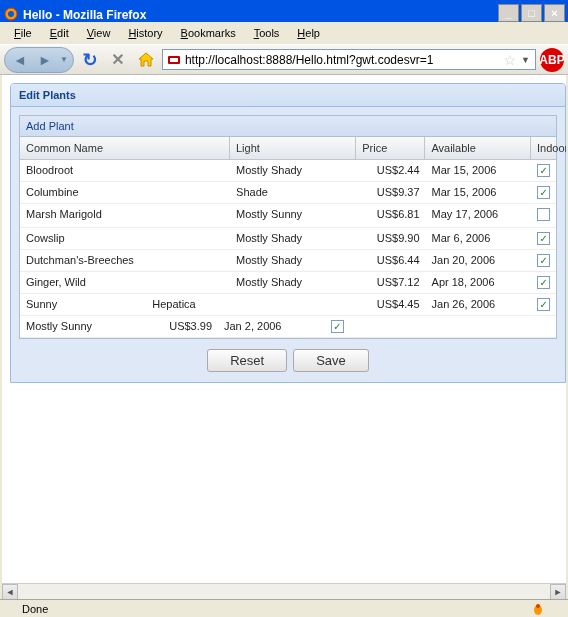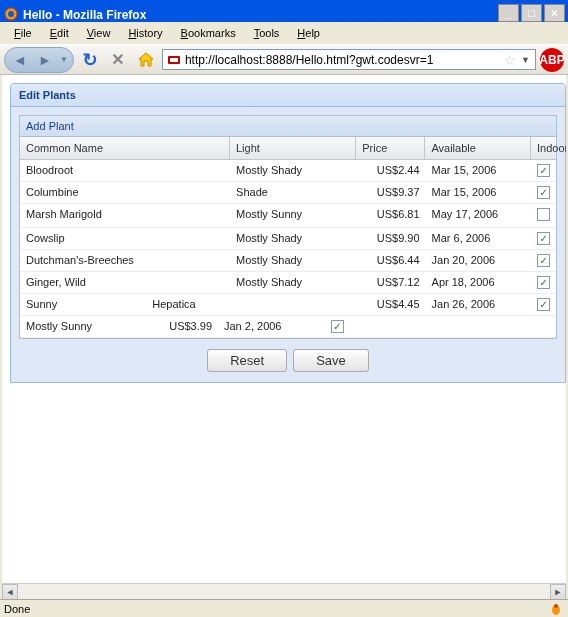--- a/index.html
+++ b/index.html
@@ -286,21 +286,21 @@
     .statusbar {
       position: absolute;
       bottom: 0;
       left: 0;
       right: 0;
       height: 18px;
       background: #ece9d8;
       border-top: 1px solid #aca899;
       display: flex;
       align-items: center;
-      padding: 0 4px;
+      padding: 0 22px;
       font-size: 11px;
     }
     .statusbar-text { flex: 1; }
     .statusbar-icon { width: 16px; height: 16px; display: flex; align-items: center; justify-content: center; }
   </style>
 </head>
 <body>
 
 <div class="titlebar">
   <span class="titlebar-icon">

